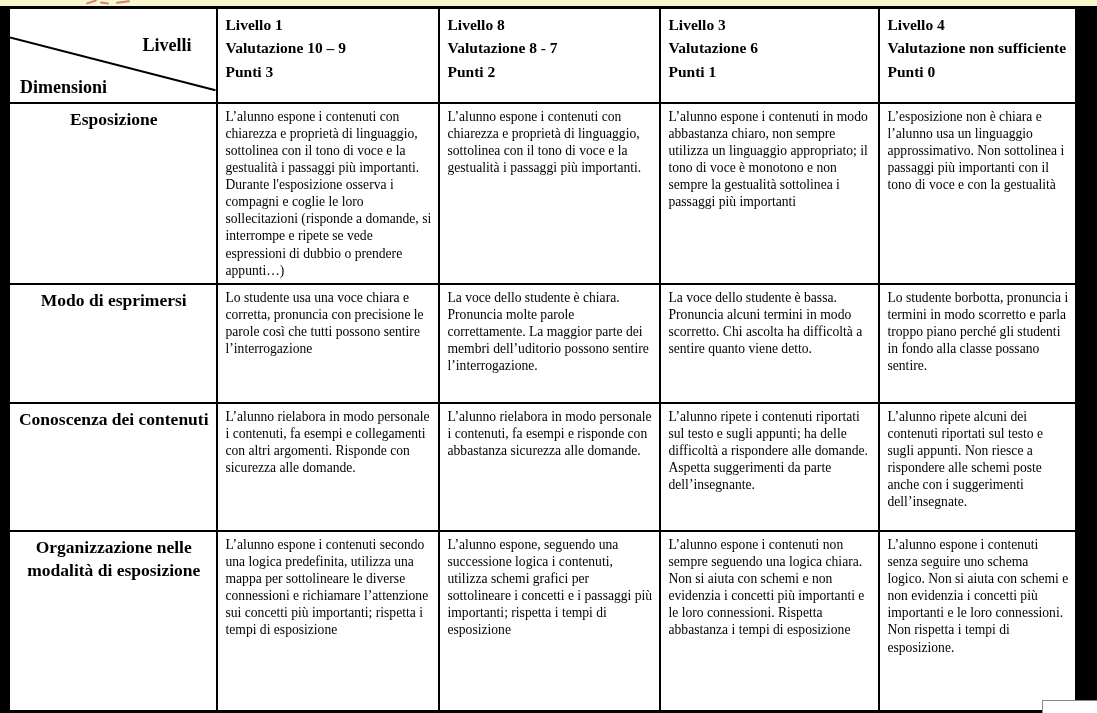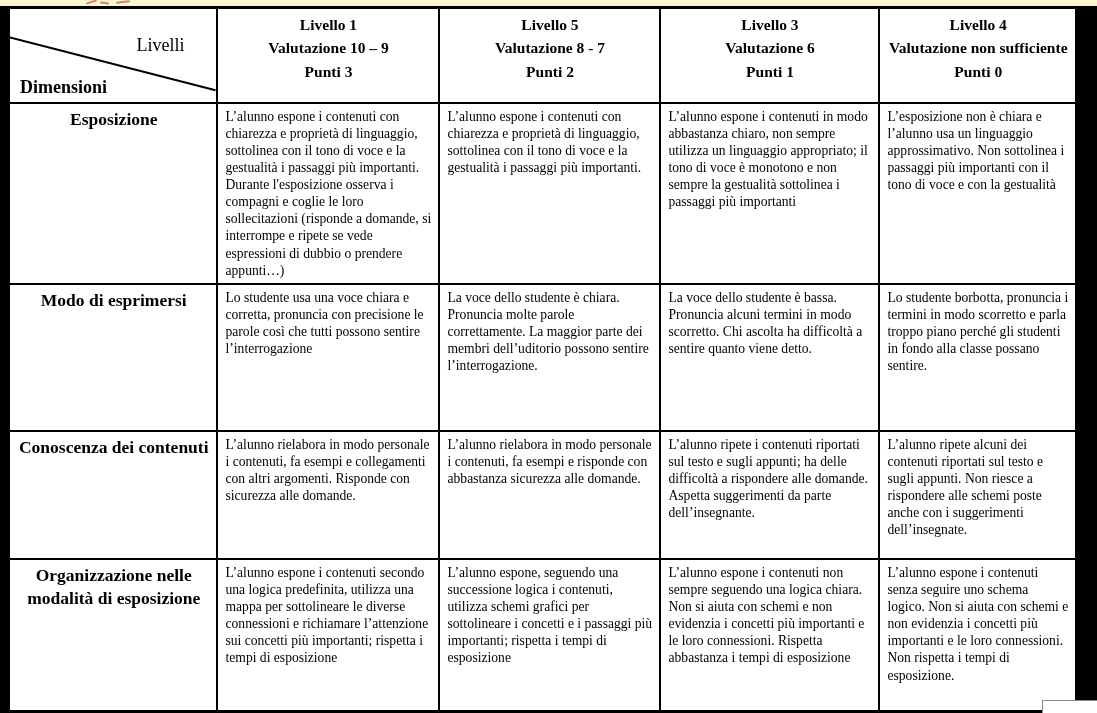--- a/index.html
+++ b/index.html
@@ -17,24 +17,24 @@
 
   table.rubric{
     position:absolute;left:7px;top:6px;width:1068px;height:707px;
     border-collapse:collapse;table-layout:fixed;background:#fff;
     border:3px solid #000;
   }
   table.rubric td{border:2px solid #000;vertical-align:top;padding:4px 6px 4px 8px;overflow:hidden;}
 
   td.corner{position:relative;padding:0;}
   .corner svg{position:absolute;left:0;top:0;width:100%;height:100%;}
-  .corner .livelli{position:absolute;right:31px;top:26px;font-weight:normal;font-size:18px;}
+  .corner .livelli{position:absolute;right:24px;top:26px;font-weight:bold;font-size:18px;}
   .corner .dimensioni{position:absolute;left:10px;bottom:4px;font-weight:bold;font-size:18px;}
 
-  td.level-head{text-align:center;font-weight:bold;font-size:15.5px;line-height:1.5;padding-top:8px;}
+  td.level-head{text-align:left;font-weight:bold;font-size:15.5px;line-height:1.5;padding-top:8px;}
   td.level-head span{display:block;}
 
   td.row-label{vertical-align:middle;text-align:center;font-weight:bold;font-size:17.5px;line-height:1.35;padding:4px 8px;}
 
   td.body-cell{font-size:13.6px;line-height:1.26;margin-top:24px;}
 
   .partial-box{
     position:absolute;left:1042px;top:700px;width:54px;height:13px;
     background:#ffffff;border:1px solid #8a8a8a;z-index:5;
   }
@@ -69,21 +69,21 @@
         </svg>
         <span class="livelli">Livelli</span>
         <span class="dimensioni">Dimensioni</span>
       </td>
       <td class="level-head">
         <span>Livello 1</span>
         <span>Valutazione 10 – 9</span>
         <span>Punti 3</span>
       </td>
       <td class="level-head">
-        <span>Livello 5</span>
+        <span>Livello 8</span>
         <span>Valutazione 8 - 7</span>
         <span>Punti 2</span>
       </td>
       <td class="level-head">
         <span>Livello 3</span>
         <span>Valutazione 6</span>
         <span>Punti 1</span>
       </td>
       <td class="level-head">
         <span>Livello 4</span>
@@ -93,21 +93,21 @@
     </tr>
 
     <tr style="height:162px">
       <td class="row-label">Esposizione</td>
       <td class="body-cell">L’alunno espone i contenuti con chiarezza e proprietà di linguaggio, sottolinea con il tono di voce e la gestualità i passaggi più importanti. Durante l'esposizione osserva i compagni e coglie le loro sollecitazioni (risponde a domande, si interrompe e ripete se vede espressioni di dubbio o prendere appunti…)</td>
       <td class="body-cell">L’alunno espone i contenuti con chiarezza e proprietà di linguaggio, sottolinea con il tono di voce e la gestualità i passaggi più importanti.</td>
       <td class="body-cell">L’alunno espone i contenuti in modo abbastanza chiaro, non sempre utilizza un linguaggio appropriato; il tono di voce è monotono e non sempre la gestualità sottolinea i passaggi più importanti</td>
       <td class="body-cell">L’esposizione non è chiara e l’alunno usa un linguaggio approssimativo. Non sottolinea i passaggi più importanti con il tono di voce e con la gestualità</td>
     </tr>
 
-    <tr style="height:147px">
+    <tr style="height:119px">
       <td class="row-label">Modo di esprimersi</td>
       <td class="body-cell">Lo studente usa una voce chiara e corretta, pronuncia con precisione le parole così che tutti possono sentire l’interrogazione</td>
       <td class="body-cell">La voce dello studente è chiara. Pronuncia molte parole correttamente. La maggior parte dei membri dell’uditorio possono sentire l’interrogazione.</td>
       <td class="body-cell">La voce dello studente è bassa. Pronuncia alcuni termini in modo scorretto.  Chi ascolta ha difficoltà a sentire quanto viene detto.</td>
       <td class="body-cell">Lo studente borbotta, pronuncia i termini in modo scorretto e parla troppo piano perché gli studenti in fondo alla classe possano sentire.</td>
     </tr>
 
     <tr style="height:128px">
       <td class="row-label">Conoscenza dei contenuti</td>
       <td class="body-cell">L’alunno rielabora in modo personale i contenuti, fa esempi e collegamenti con altri argomenti. Risponde con sicurezza alle domande.</td>

